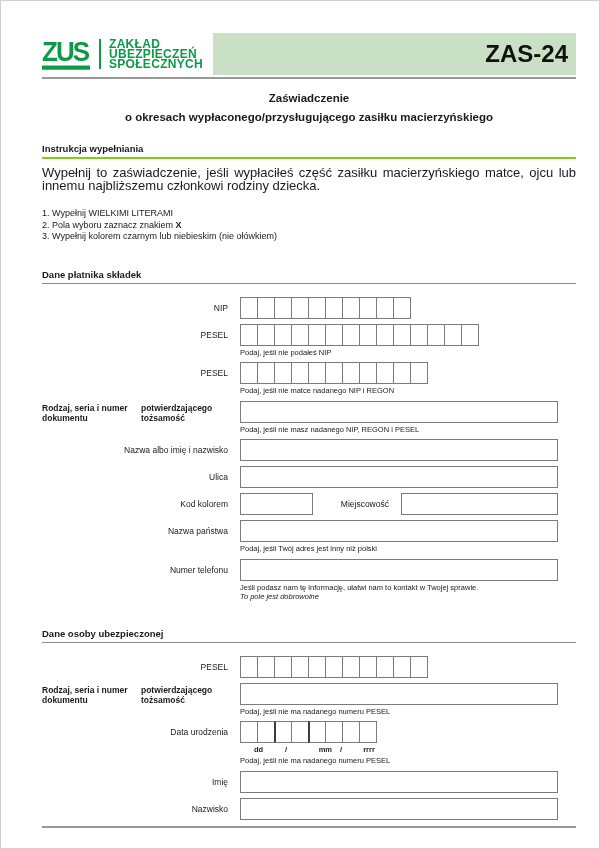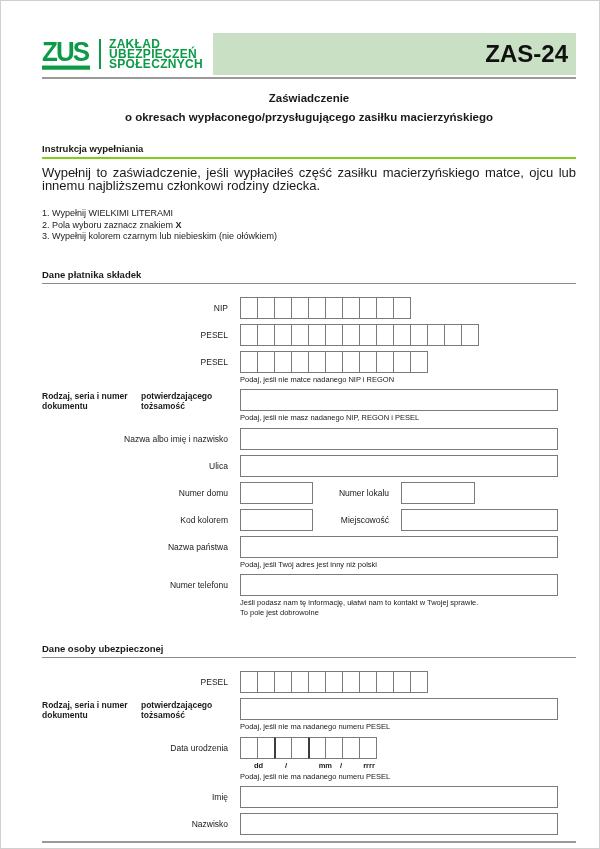--- a/index.html
+++ b/index.html
@@ -155,20 +155,21 @@
             <div class="cell"></div>
             <div class="cell"></div>
             <div class="cell"></div>
             <div class="cell"></div>
             <div class="cell"></div>
             <div class="cell"></div>
             <div class="cell"></div>
             <div class="cell"></div>
             <div class="cell"></div>
           </div>
+        <div class="hint">Podaj, jeśli nie podałeś NIP</div>
       </div>
     </div>
 
     <div class="row">
       <div class="flabel">PESEL</div>
       <div class="fmain">
         <div class="cellgrid">
             <div class="cell"></div>
             <div class="cell"></div>
             <div class="cell"></div>
@@ -203,26 +204,20 @@
       </div>
     </div>
 
     <div class="row">
       <div class="flabel">Ulica</div>
       <div class="fmain">
         <div class="input wide"></div>
       </div>
     </div>
 
-    <div class="row">
-      <div class="flabel">Numer domu</div>
-      <div class="input small"></div>
-      <div class="label2">Numer lokalu</div>
-      <div class="input flat"></div>
-    </div>
 
     <div class="row">
       <div class="flabel">Kod kolorem</div>
       <div class="input small"></div>
       <div class="label2">Miejscowość</div>
       <div class="input city"></div>
     </div>
 
     <div class="row">
       <div class="flabel">Nazwa państwa</div>
@@ -230,21 +225,21 @@
         <div class="input wide"></div>
         <div class="hint">Podaj, jeśli Twój adres jest inny niż polski</div>
       </div>
     </div>
 
     <div class="row">
       <div class="flabel">Numer telefonu</div>
       <div class="fmain">
         <div class="input wide"></div>
         <div class="hint">Jeśli podasz nam tę informację, ułatwi nam to kontakt w Twojej sprawie.</div>
-        <div class="hint" style="margin-top:0;">To pole jest dobrowolne</div>
+        <div class="hint" style="margin-top:0;font-style:italic;">To pole jest dobrowolne</div>
       </div>
     </div>
 
   </div>
 
   <div class="section-head">Dane osoby ubezpieczonej</div>
   <div class="rows">
 
     <div class="row">
       <div class="flabel">PESEL</div>

